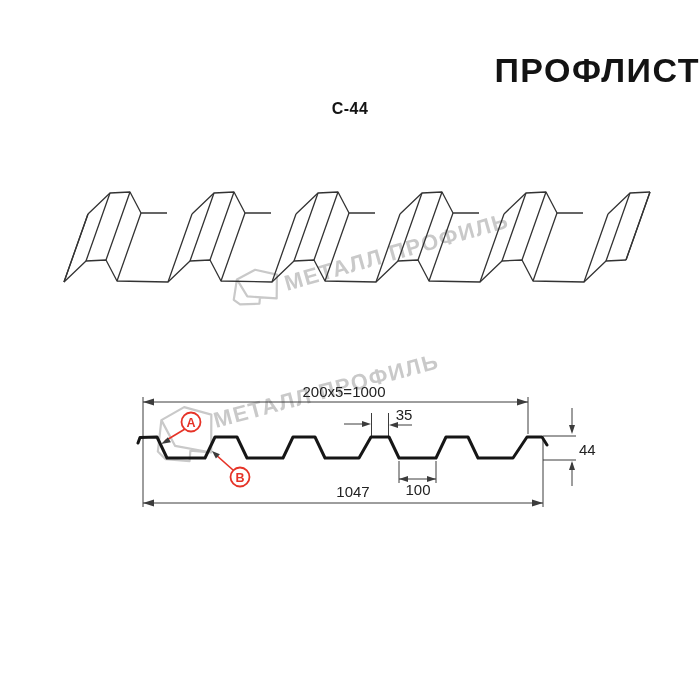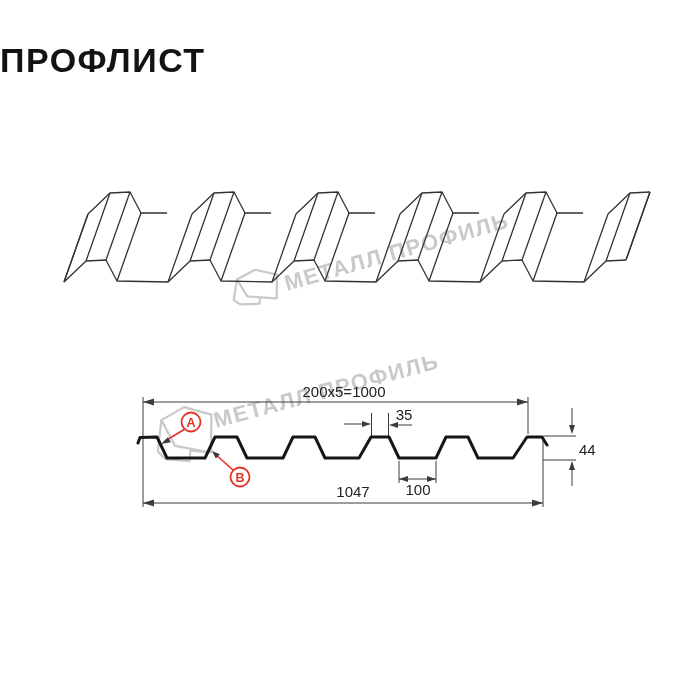--- a/index.html
+++ b/index.html
@@ -1,18 +1,18 @@
 <!DOCTYPE html>
 <html><head>
 <meta charset="utf-8">
 <style>
   html,body{margin:0;padding:0;background:#fff;}
   .page{position:relative;width:700px;height:700px;background:#ffffff;overflow:hidden;
         font-family:"Liberation Sans",sans-serif;}
-  .title{position:absolute;top:42px;left:0;width:700px;text-align:left;
+  .title{position:absolute;top:52px;left:0;width:700px;text-align:right;
          font-size:34px;line-height:36px;font-weight:bold;letter-spacing:1.5px;color:#131313;}
   .subtitle{position:absolute;top:100px;left:0;width:700px;text-align:center;
             font-size:16px;line-height:17px;font-weight:bold;letter-spacing:0.5px;color:#131313;}
   .footer{position:absolute;top:617px;left:0;width:700px;text-align:center;
           font-size:16px;line-height:17px;font-weight:bold;letter-spacing:0.3px;color:#3a3a3a;}
   svg{position:absolute;left:0;top:0;}
   .dimline{stroke:#3c3c3c;stroke-width:1;fill:none;}
   .dimhead{fill:#3c3c3c;stroke:none;}
   .dimtext{font-size:15px;fill:#222;font-family:"Liberation Sans",sans-serif;}
   .wire{stroke:#333;stroke-width:1.3;fill:none;stroke-linejoin:round;}
@@ -24,20 +24,21 @@
   .red-circ{fill:#fff;stroke-width:1.8;}
   .red-letter{font-size:12.5px;font-weight:bold;text-anchor:middle;
               font-family:"Liberation Sans",sans-serif;}
 </style>
 </head>
 <body>
 
 <div class="page">
 
   <div class="title">ПРОФЛИСТ</div>
+  <div class="subtitle">С-44</div>
 
   <svg width="700" height="700" viewBox="0 0 700 700">
 
     <g>
       <g transform="translate(226,277) rotate(-14)">
         <path class="wmlogo" stroke="#c9c9c9" d="M2,24 L10,5 L30,0 L50,10 L44,33 L28,28 L26,34 L7,30 Z M10,5 L16,24 L44,33"></path>
       </g>
       <text class="wm" fill="#c9c9c9" transform="translate(287,291) rotate(-16)">МЕТАЛЛ ПРОФИЛЬ</text>
     </g>
 

